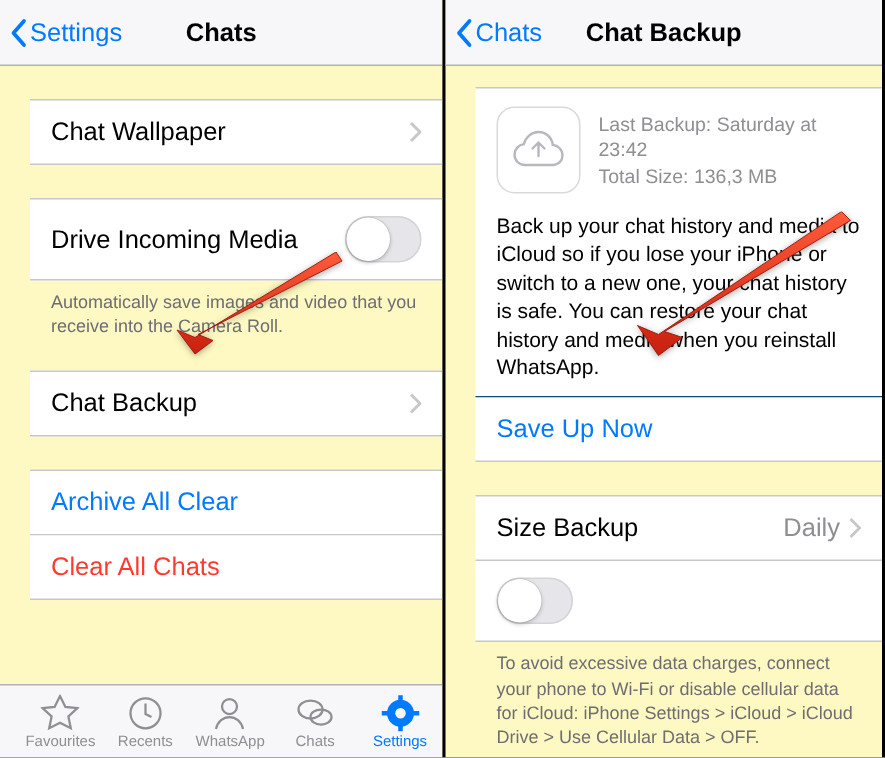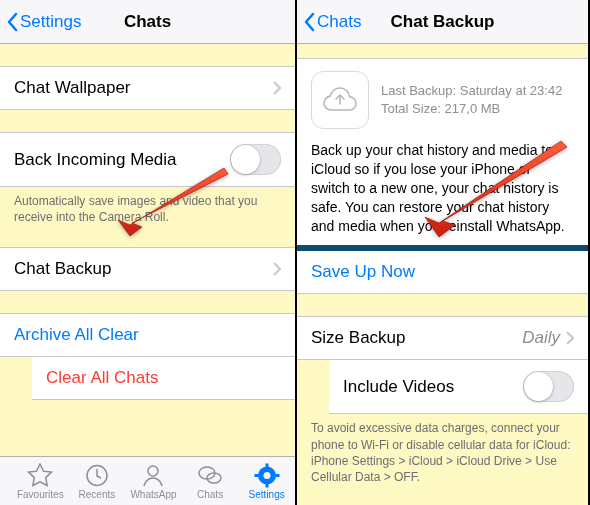--- a/index.html
+++ b/index.html
@@ -3,37 +3,37 @@
 <meta charset="utf-8">
 <style>
   * { margin: 0; padding: 0; box-sizing: border-box; font-family: -apple-system, "Helvetica Neue", sans-serif; -webkit-font-smoothing: antialiased; }
   body { background: #000; width: 590px; height: 505px; display: flex; }
   .screen { width: 295px; height: 505px; background: #fef9c3; position: relative; overflow: hidden; }
   .screen + .screen { margin-left: 0; border-left: 2px solid #000; width: 293px; }
   .navbar { height: 44px; background: #f7f7f9; border-bottom: 1px solid #b2b2b2; display: flex; align-items: center; position: relative; }
   .navbar .back { display: flex; align-items: center; color: #007aff; font-size: 17px; padding-left: 6px; }
   .navbar .back svg { margin-right: 2px; }
   .navbar .title { position: absolute; left: 0; right: 0; text-align: center; font-size: 17px; font-weight: 600; color: #000; pointer-events: none; }
-  .group { margin-top: 22px; }
+  .group { margin-top: 22px; padding-left: 20px; }
   .group.tight { margin-top: 14px; }
   .cell { background: #fff; border-top: 1px solid #c8c7cc; border-bottom: 1px solid #c8c7cc; padding: 11px 14px; display: flex; align-items: center; justify-content: space-between; font-size: 17px; color: #000; }
-  .cell + .cell { border-top: none; margin-left: 32px; }
+  .cell + .cell { border-top: none; }
   .cell .label { flex: 1; }
-  .cell .value { color: #8e8e93; margin-right: 6px; font-size: 17px; font-style: italic; }
+  .cell .value { color: #8e8e93; margin-right: 6px; font-size: 17px; }
   .chevron { color: #c7c7cc; }
   .footer-note { font-size: 12px; color: #6d6d72; padding: 6px 14px 0 14px; line-height: 1.35; }
   .link-blue { color: #007aff; }
   .link-red { color: #ff3b30; }
   .toggle { width: 51px; height: 31px; background: #e5e5ea; border-radius: 16px; position: relative; box-shadow: inset 0 0 0 1px #d4d4d7; }
   .toggle .knob { width: 29px; height: 29px; background: #fff; border-radius: 50%; position: absolute; top: 1px; left: 1px; box-shadow: 0 1px 3px rgba(0,0,0,0.25), 0 0 0 0.5px rgba(0,0,0,0.08); }
   .tabbar { position: absolute; bottom: 0; left: 0; right: 0; height: 49px; background: #f7f7f9; border-top: 1px solid #b2b2b2; display: flex; padding-left: 12px; }
   .tab { flex: 1; display: flex; flex-direction: column; align-items: center; justify-content: center; color: #8e8e93; font-size: 10px; }
   .tab.active { color: #007aff; }
   .tab svg { margin-bottom: 1px; }
-  .backup-head { background: #fff; border-top: 1px solid #c8c7cc; border-bottom: 6px solid #0c4a6e; padding: 12px 14px 10px 14px; }
+  .backup-head { background: #fff; border-top: 1px solid #c8c7cc; border-bottom: 1px solid #0c4a6e; padding: 12px 14px 10px 14px; }
   .backup-top { display: flex; align-items: center; }
   .cloud-icon-box { width: 58px; height: 58px; border: 1px solid #d9d9dd; border-radius: 12px; display: flex; align-items: center; justify-content: center; margin-right: 12px; background: #fff; }
   .backup-meta { font-size: 13px; color: #8e8e93; line-height: 1.35; }
   .backup-desc { font-size: 14px; color: #000; line-height: 1.35; margin-top: 12px; }
   .arrow-overlay { position: absolute; pointer-events: none; }
   .arrow-overlay svg { filter: drop-shadow(0 1px 2px rgba(0,0,0,0.35)); }
 </style>
 </head>
 <body>
 
@@ -52,21 +52,21 @@
     <div class="cell">
       <span class="label">Chat Wallpaper</span>
       <svg class="chevron" width="8" height="14" viewBox="0 0 8 14">
           <polyline points="1,1 7,7 1,13" fill="none" stroke="#c7c7cc" stroke-width="2"></polyline>
         </svg>
     </div>
   </div>
 
   <div class="group">
     <div class="cell">
-      <span class="label">Back Incoming Media</span>
+      <span class="label">Drive Incoming Media</span>
       <div class="toggle">
           <div class="knob"></div>
         </div>
     </div>
     <div class="footer-note">Automatically save images and video that you receive into the Camera Roll.</div>
   </div>
 
   <div class="group">
     <div class="cell">
       <span class="label">Chat Backup</span>
@@ -156,40 +156,39 @@
     <div class="backup-head">
       <div class="backup-top">
         <div class="cloud-icon-box">
           <svg width="40" height="28" viewBox="0 0 40 28">
               <path d="M30 24H11c-4 0-7-3-7-7 0-3.5 2.7-6.4 6.2-6.9C11.5 5.4 15.4 2 20 2c5 0 9 3.8 9.5 8.6 3.6.3 6.5 3.3 6.5 7 0 3.5-2.9 6.4-6 6.4z" fill="none" stroke="#b7b7bf" stroke-width="1.6"></path>
               <path d="M20 9v9m-4-5l4-4 4 4" fill="none" stroke="#b7b7bf" stroke-width="1.6" stroke-linecap="round" stroke-linejoin="round"></path>
             </svg>
         </div>
         <div class="backup-meta">
           <div>Last Backup: Saturday at 23:42</div>
-          <div>Total Size: 217,0 MB</div>
+          <div>Total Size: 136,3 MB</div>
         </div>
       </div>
       <div class="backup-desc">Back up your chat history and media to iCloud so if you lose your iPhone or switch to a new one, your chat history is safe. You can restore your chat history and media when you reinstall WhatsApp.</div>
     </div>
     <div class="cell" style="border-top:none;">
       <span class="label link-blue">Save Up Now</span>
     </div>
   </div>
 
   <div class="group">
     <div class="cell">
       <span class="label">Size Backup</span>
       <span class="value">Daily</span>
       <svg class="chevron" width="8" height="14" viewBox="0 0 8 14">
           <polyline points="1,1 7,7 1,13" fill="none" stroke="#c7c7cc" stroke-width="2"></polyline>
         </svg>
     </div>
     <div class="cell">
-      <span class="label">Include Videos</span>
       <div class="toggle">
           <div class="knob"></div>
         </div>
     </div>
     <div class="footer-note">To avoid excessive data charges, connect your phone to Wi-Fi or disable cellular data for iCloud: iPhone Settings &gt; iCloud &gt; iCloud Drive &gt; Use Cellular Data &gt; OFF.</div>
   </div>
 
   <div class="arrow-overlay" style="left:118px; top:141px;">
     <svg width="160" height="100" viewBox="0 0 160 100">
       <defs>

